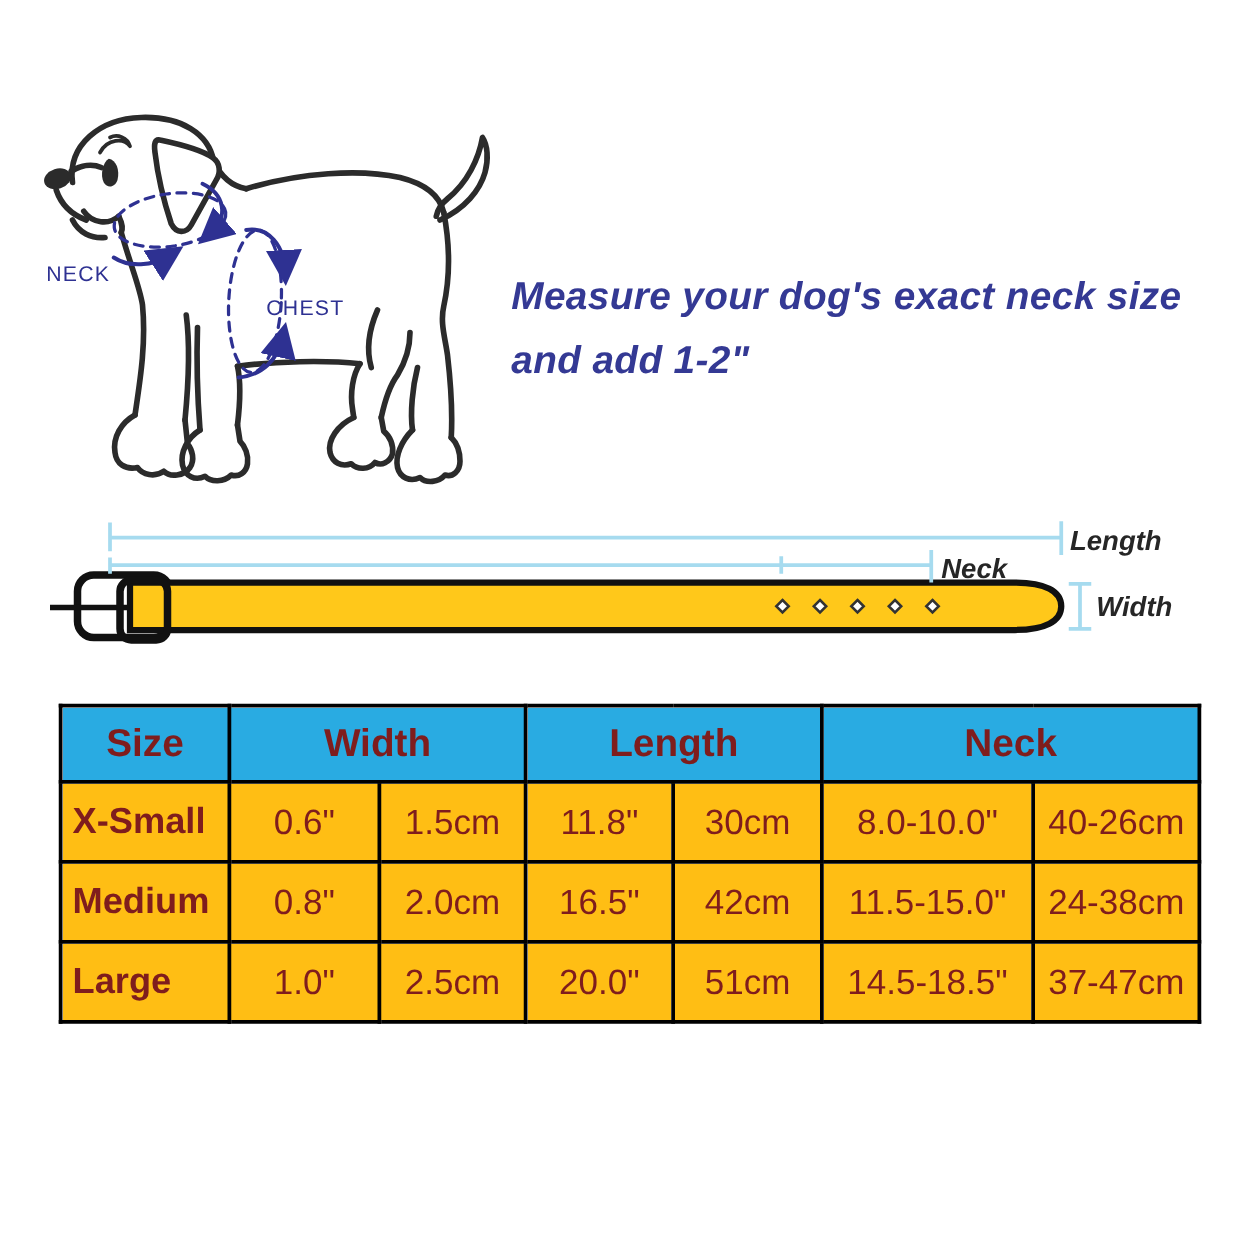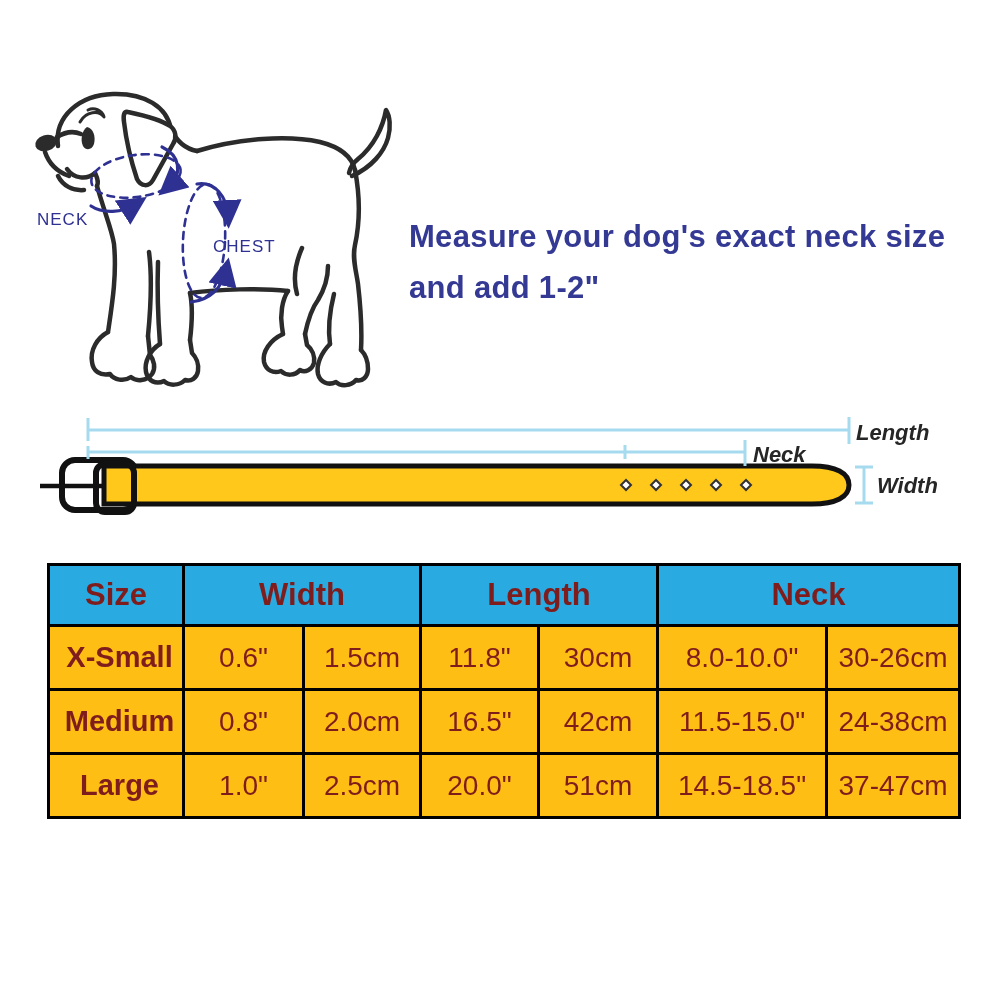--- a/index.html
+++ b/index.html
@@ -7,38 +7,38 @@
     position:relative;width:1002px;height:1002px;background:#ffffff;overflow:hidden;
     font-family:"Liberation Sans", sans-serif;
     border-radius:10px;
   }
   svg text{font-family:"Liberation Sans", sans-serif;}
   .top-art{position:absolute;left:0;top:0;}
   .diagram-label{fill:#2E3192;font-size:17px;letter-spacing:1px;font-weight:400;}
   .measure-label{fill:#262626;font-size:22px;font-style:italic;font-weight:bold;}
   .instruction{
     position:absolute;left:409px;top:211px;
-    font-size:31px;font-weight:bold;
+    font-size:31px;font-weight:bold;font-style:italic;
     color:#343994;line-height:51px;white-space:nowrap;letter-spacing:.3px;
   }
   table.size-table{
     position:absolute;left:47px;top:563px;width:911px;
     border-collapse:collapse;table-layout:fixed;
   }
   table.size-table th, table.size-table td{
     border:3px solid #000;color:#7f1d1d;vertical-align:middle;overflow:hidden;
   }
   table.size-table thead th{
     background:#29ABE2;font-size:31px;font-weight:bold;height:56px;text-align:center;
   }
   table.size-table tbody td{
     background:#FFBE14;font-size:28px;font-weight:400;height:59px;text-align:center;
   }
   table.size-table tbody td.size-cell{
-    font-weight:bold;font-size:29px;text-align:center;padding-left:8px;
+    font-weight:bold;font-size:29px;text-align:left;padding-left:8px;
   }
 </style>
 </head>
 <body>
 
 <div class="canvas">
 
   <svg class="top-art" width="1002" height="560" viewBox="0 0 1002 560">
     <defs>
       <marker id="ah" markerWidth="9" markerHeight="9" refX="5" refY="4.5" orient="auto">
@@ -159,21 +159,21 @@
       </tr>
     </thead>
     <tbody>
       <tr>
         <td class="size-cell">X-Small</td>
         <td>0.6"</td>
         <td>1.5cm</td>
         <td>11.8"</td>
         <td>30cm</td>
         <td>8.0-10.0"</td>
-        <td>30-26cm</td>
+        <td>40-26cm</td>
       </tr>
       <tr>
         <td class="size-cell">Medium</td>
         <td>0.8"</td>
         <td>2.0cm</td>
         <td>16.5"</td>
         <td>42cm</td>
         <td>11.5-15.0"</td>
         <td>24-38cm</td>
       </tr>

